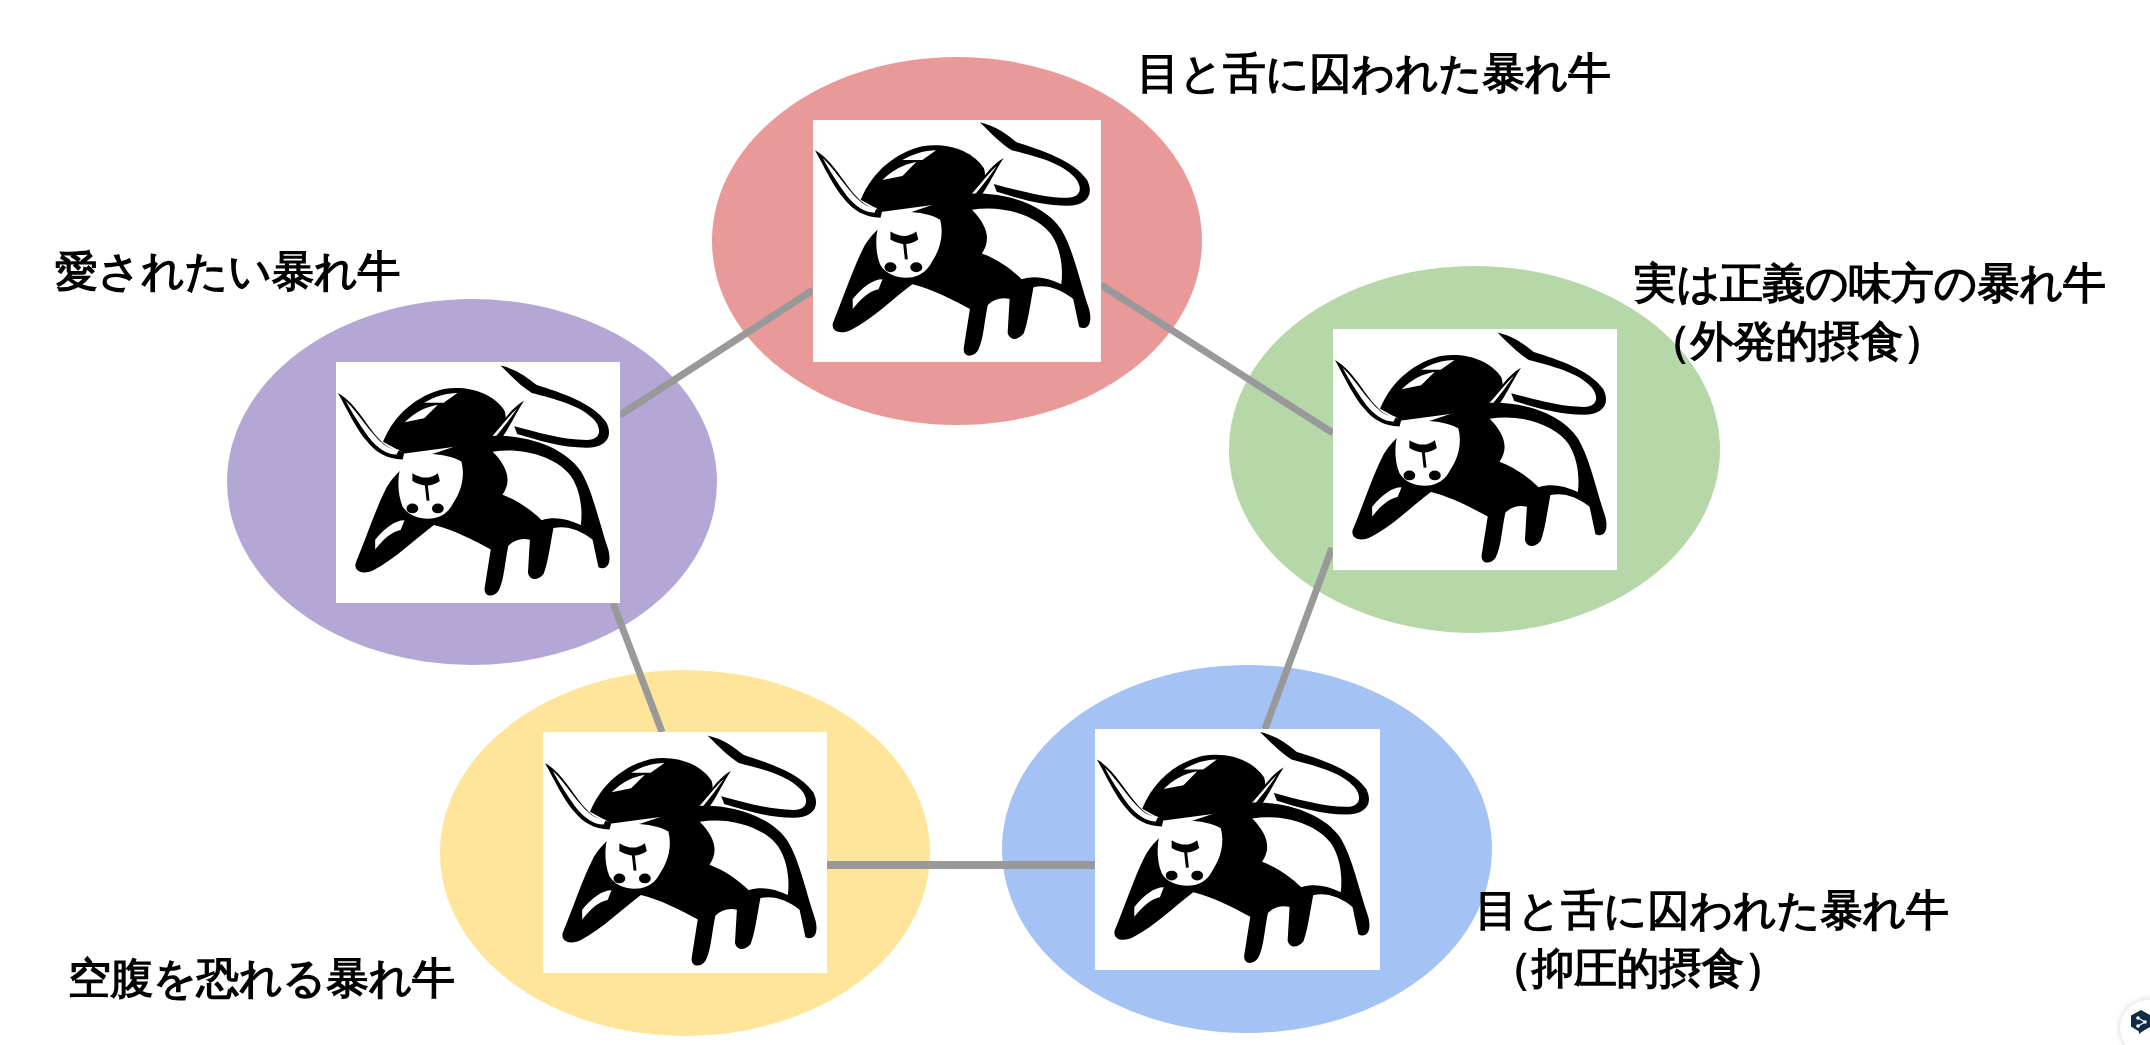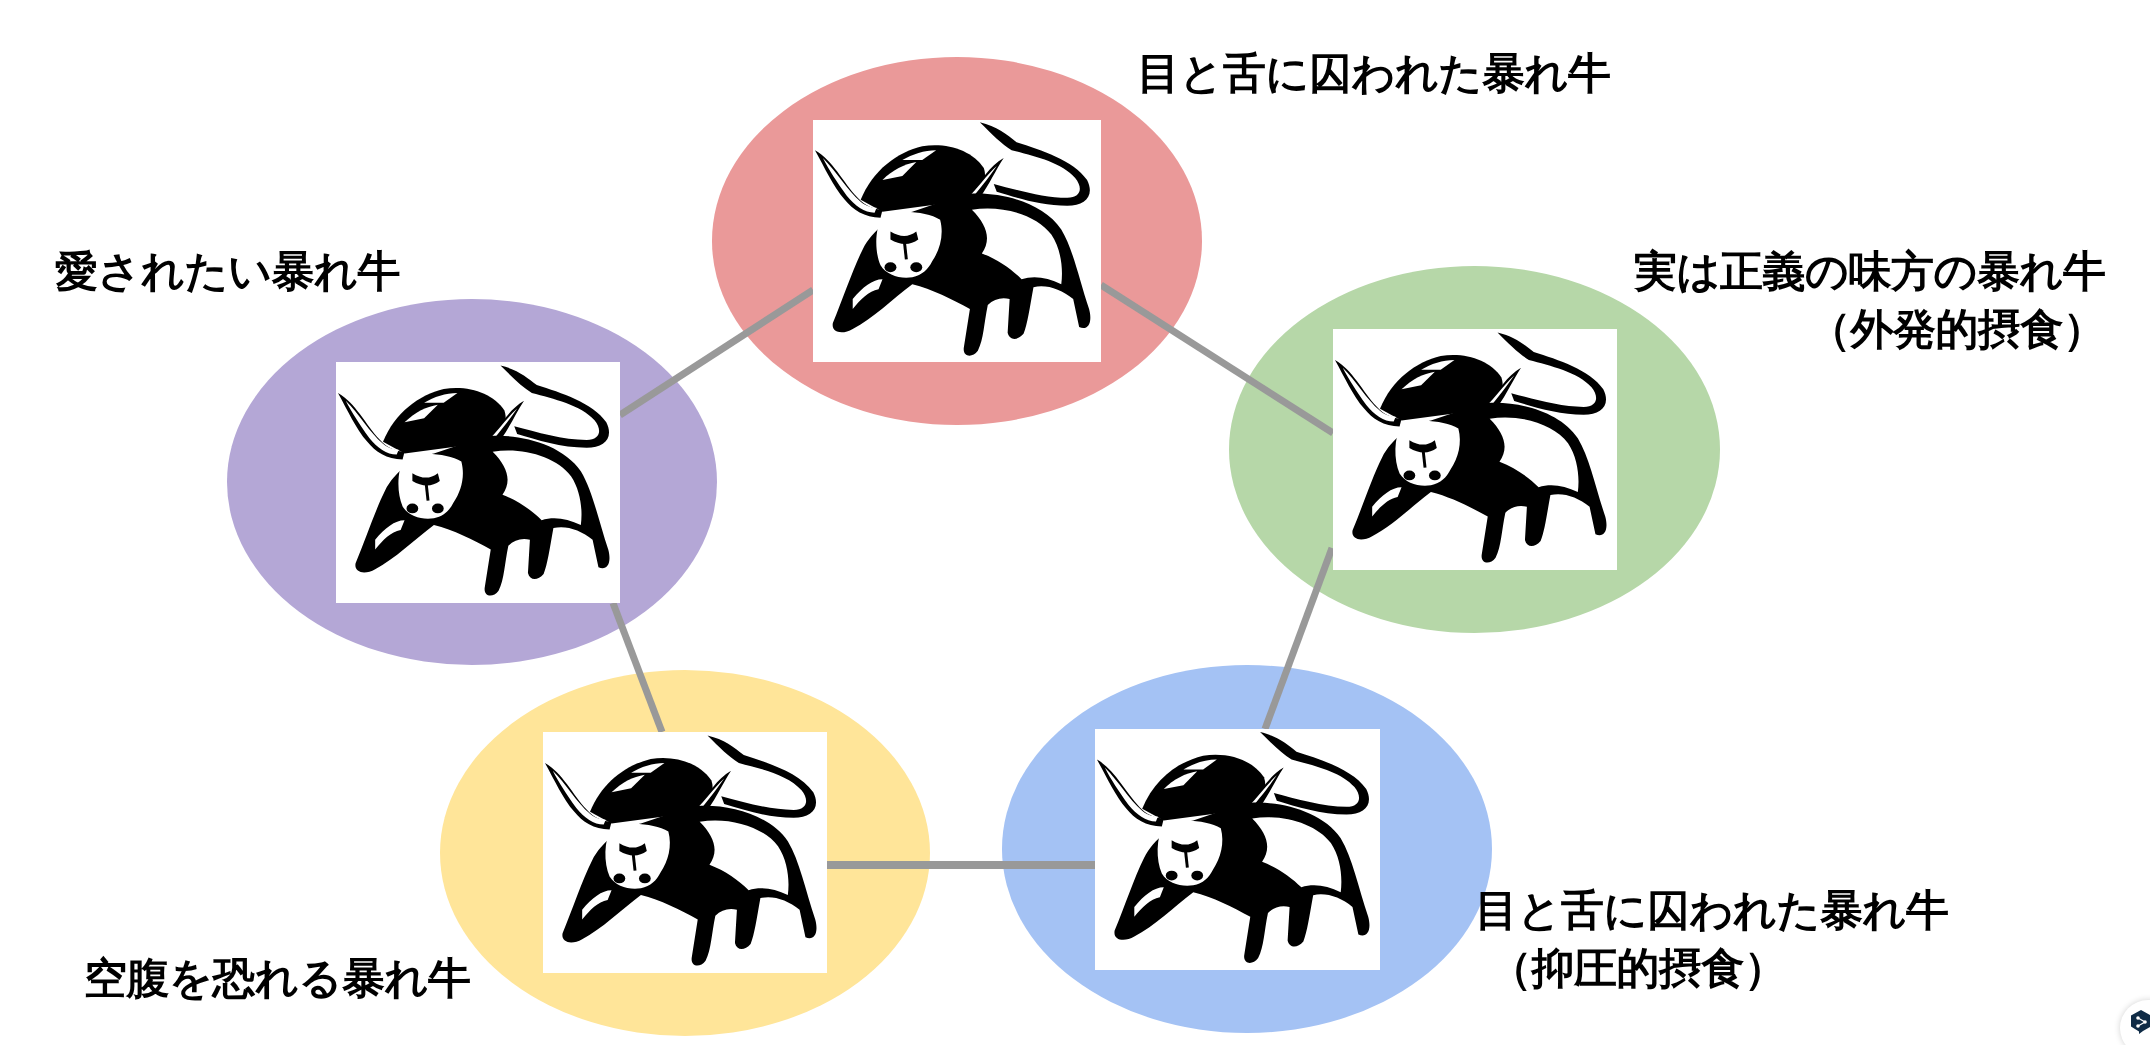--- a/index.html
+++ b/index.html
@@ -91,31 +91,31 @@
   <div class="bull-box" style="left:336px; top:362px; width:284px; height:241px;">
     <svg>
         <use href="#bull"></use>
       </svg>
   </div>
 
   <div class="label" style="left:1137px; top:44px;">
     <span>目と舌に囚われた暴れ牛</span>
   </div>
 
-  <div class="label" style="left:1634px; top:242px;text-align:right;">
+  <div class="label" style="left:1634px; top:254px;">
     <span>実は正義の味方の暴れ牛</span>
     <span class="sub">（外発的摂食）</span>
   </div>
 
   <div class="label" style="left:1475px; top:881px;">
     <span>目と舌に囚われた暴れ牛</span>
     <span class="sub">（抑圧的摂食）</span>
   </div>
 
-  <div class="label" style="left:68px; top:949px;margin-left:16px;">
+  <div class="label" style="left:68px; top:949px;">
     <span>空腹を恐れる暴れ牛</span>
   </div>
 
   <div class="label" style="left:55px; top:246px;font-family:Liberation Mono, monospace;">
     <span>愛されたい暴れ牛</span>
   </div>
 
   <div class="fab">
     <svg viewBox="0 0 24 26">
       <path d="M12 1 L22 6.5 L22 17.5 L14 22 L10 25 L10 22.5 L2 17.5 L2 6.5 Z" fill="#0F2B46"></path>

